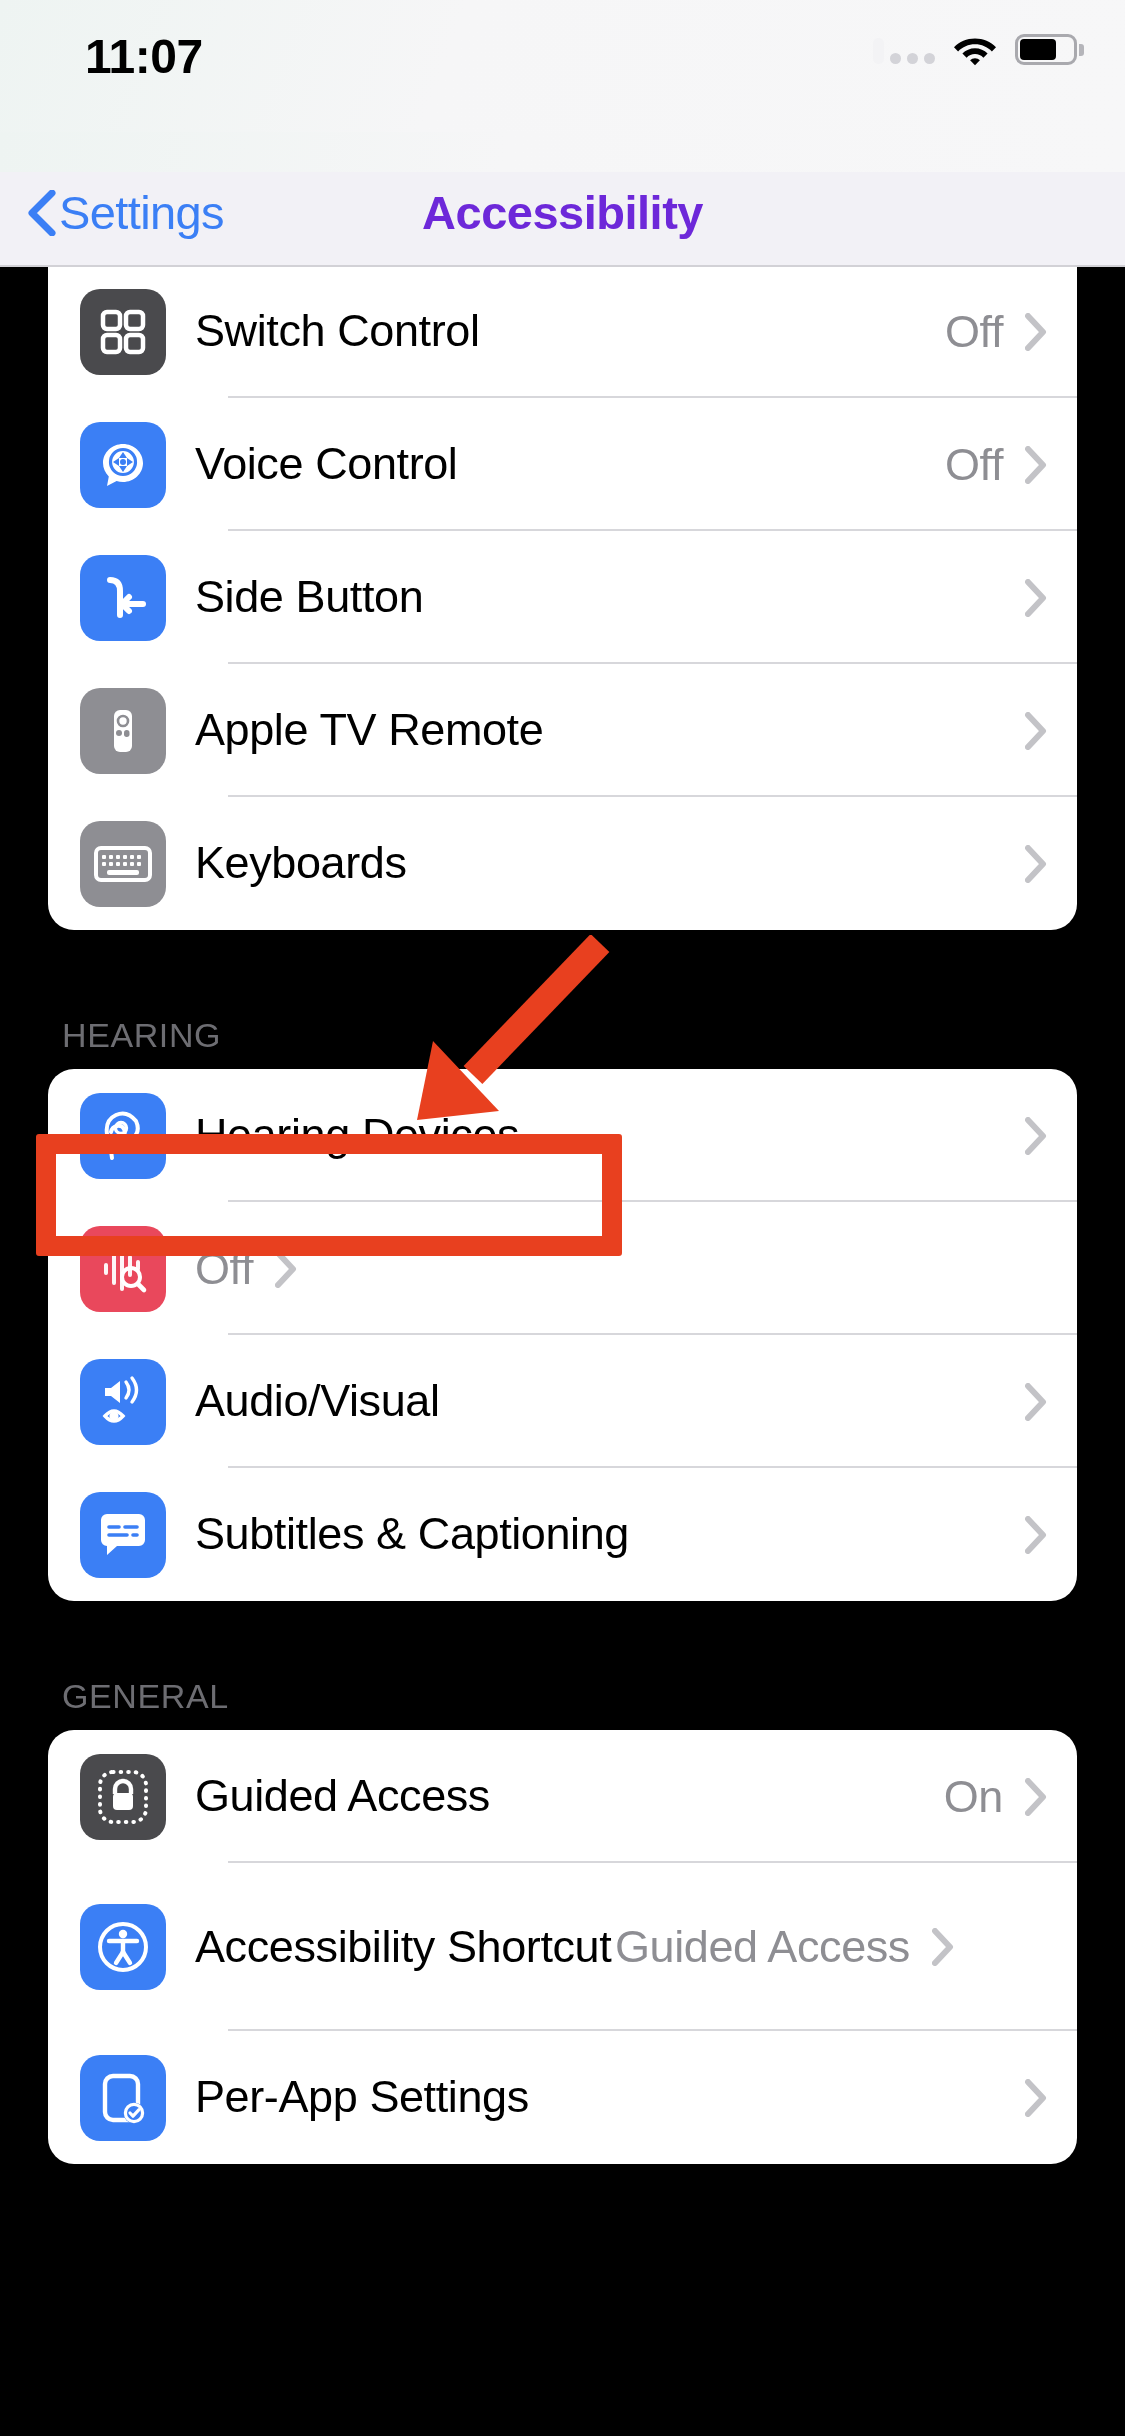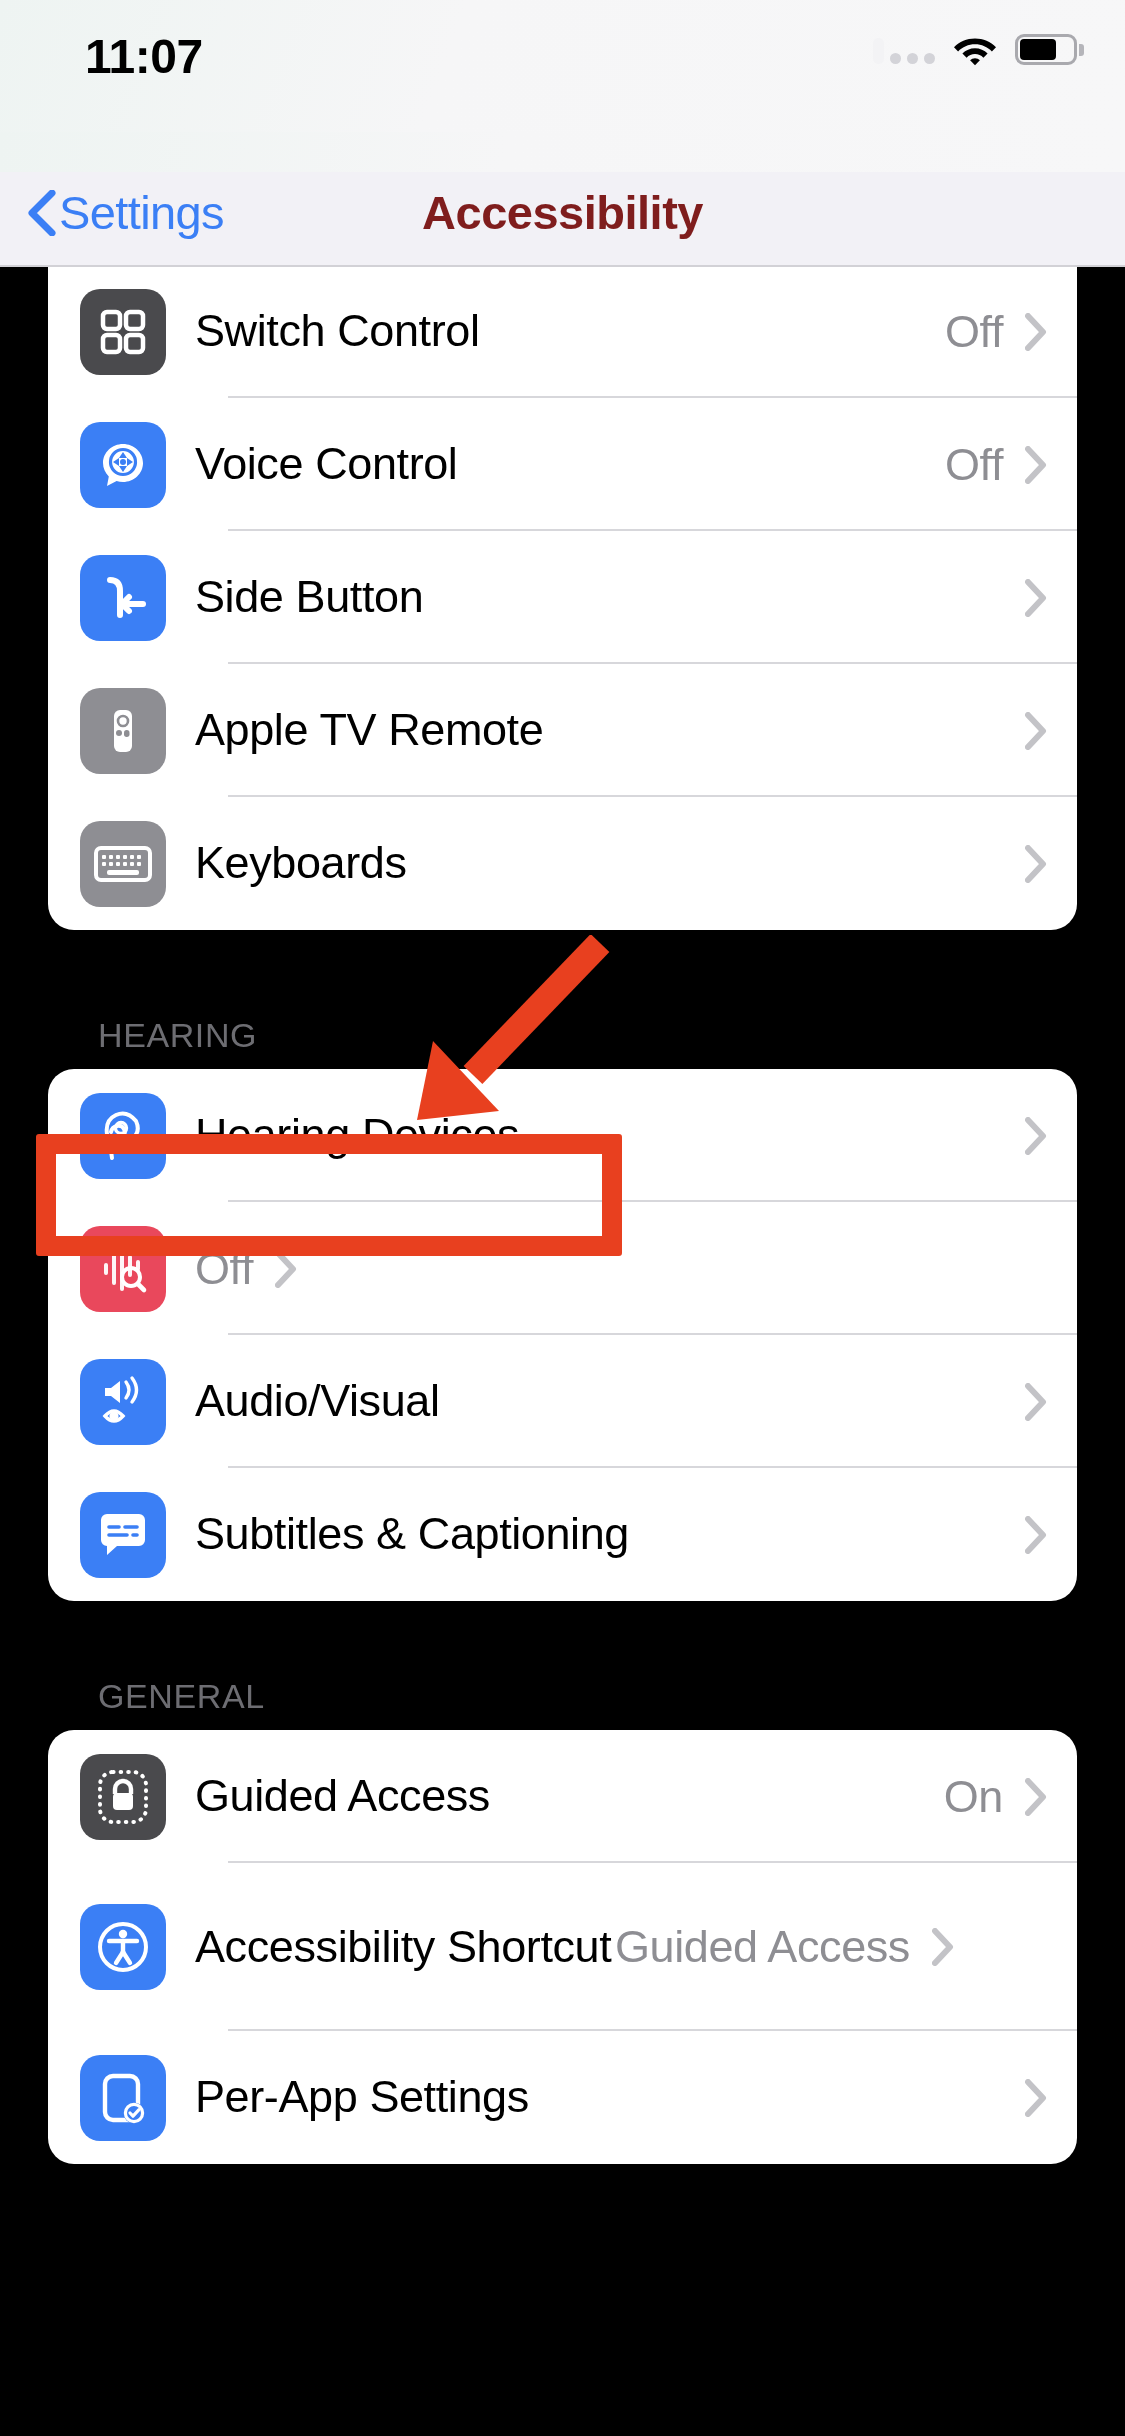--- a/index.html
+++ b/index.html
@@ -55,21 +55,21 @@
     position:absolute; left:25px; top:0; height:105px;
     display:flex; align-items:center; cursor:pointer;
   }
   .back-chevron{ width:34px; height:46px; position:relative; }
   .back-label{
     font-size:47px; color:#3b7ff5; letter-spacing:-0.6px; font-weight:400;
   }
   .nav-title{
     position:absolute; left:0; right:0; top:0; height:105px;
     display:flex; align-items:center; justify-content:center;
-    font-size:47px; font-weight:700; color:#7f1d1d; letter-spacing:-0.5px;
+    font-size:47px; font-weight:700; color:#6d28d9; letter-spacing:-0.5px;
     pointer-events:none;
   }
   .nav-hairline{
     position:absolute; top:265px; left:0; width:1125px; height:2px;
     background:#d2d1d6; z-index:7;
   }
 
   
   .content{
     position:absolute; top:265px; left:0; width:1125px; height:2171px;
@@ -104,21 +104,21 @@
   .row-value{
     font-size:45px; color:#8e8e93; letter-spacing:-0.4px;
     margin-right:22px; white-space:nowrap;
   }
   .chev{
     width:22px; height:38px; flex:0 0 22px; position:relative;
   }
 
   .section-header{
     font-size:34px; color:#6d6d72; letter-spacing:0.6px;
-    padding:0 0 14px 62px; text-transform:uppercase;margin-left:36px;
+    padding:0 0 14px 62px; text-transform:uppercase;
   }
   .gap-lg{ height:86px; }
   .gap-md{ height:76px; }
 
   
   .annot-box{
     position:absolute; border:20px solid #e8401f; border-radius:3px;
     pointer-events:none; z-index:30;
   }
   .annot-arrow{ position:absolute; z-index:29; pointer-events:none; }

